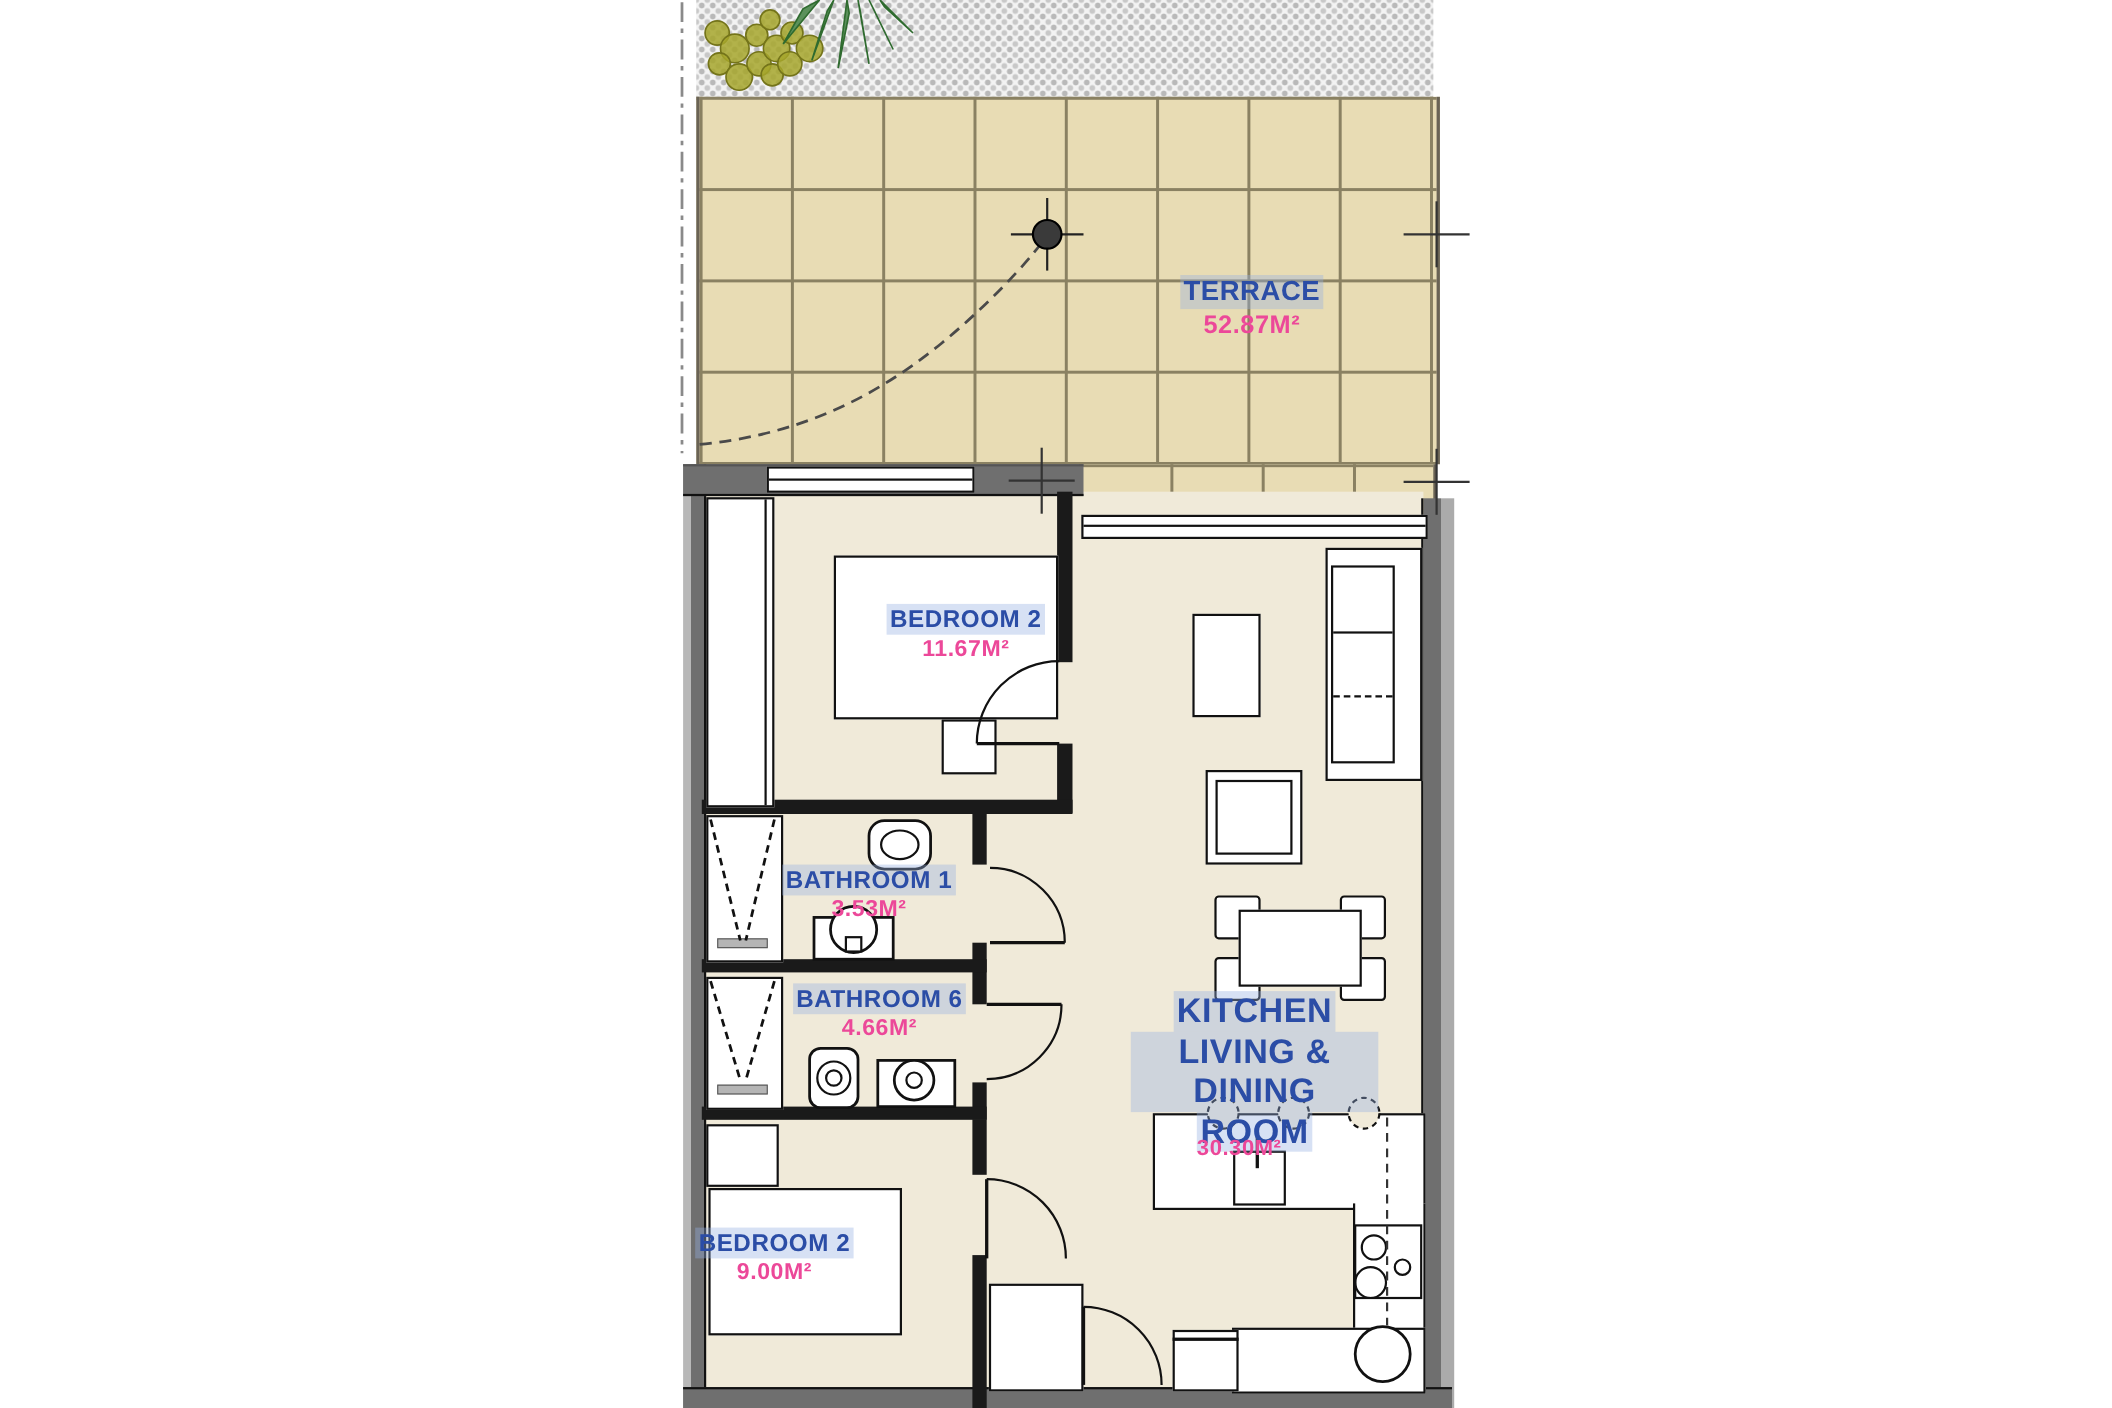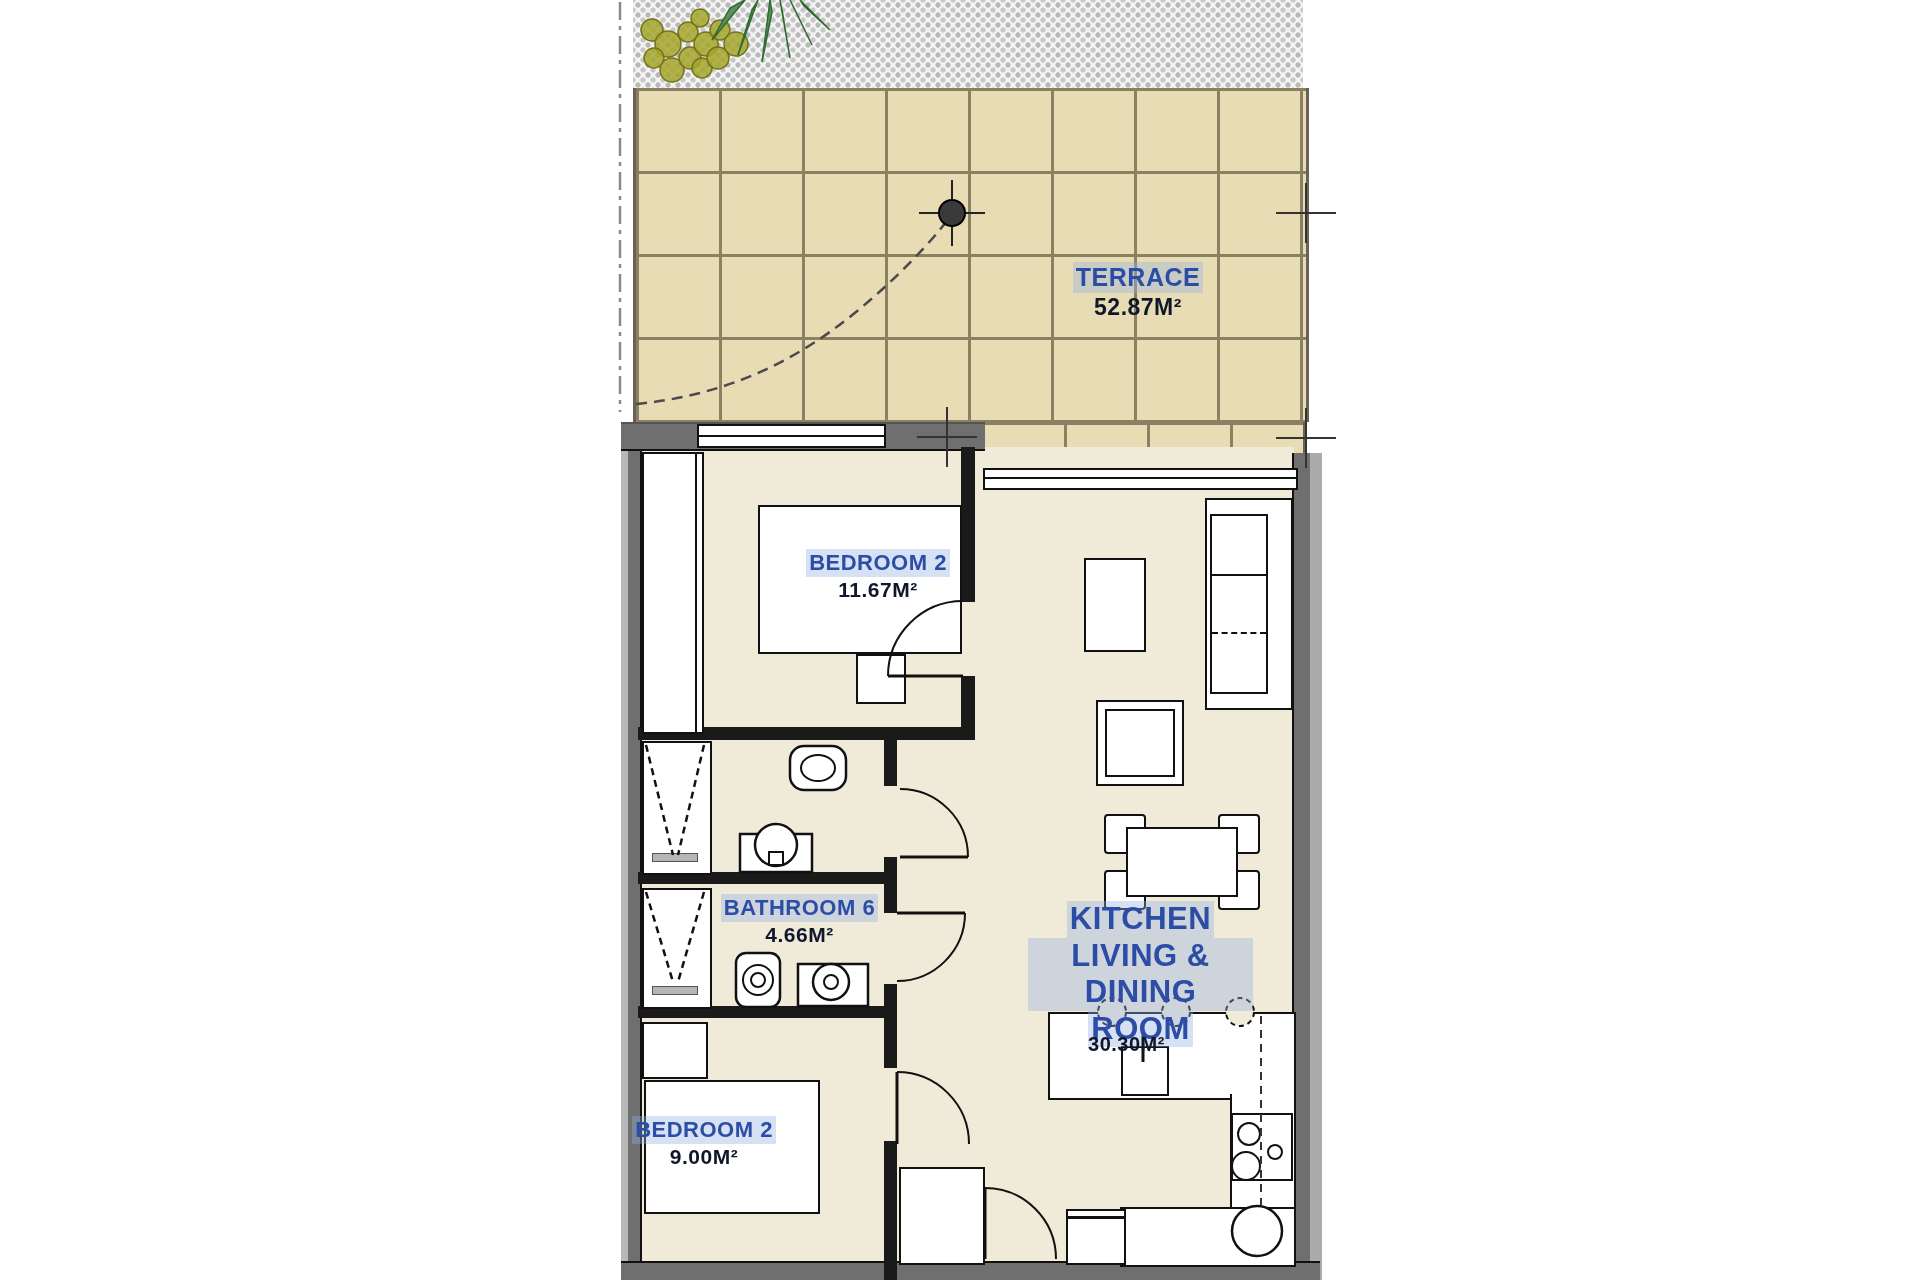--- a/index.html
+++ b/index.html
@@ -89,23 +89,23 @@
   .appliance::after{content:"";position:absolute;left:-2px;right:-2px;top:5px;border-top:3px solid #111;}
   .sinksq{left:1121px;top:1046px;width:44px;height:46px;z-index:13;}
 
   
   .overlay{left:0;top:0;width:1920px;height:1280px;z-index:20;pointer-events:none;}
 
   
   .rlabel{position:absolute;text-align:center;z-index:30;line-height:1.25;}
   .rname{display:inline-block;font-weight:bold;color:#2b4da6;letter-spacing:.5px;
          background:rgba(150,177,226,.38);padding:0 3px;font-size:22px;}
-  .rarea{display:block;font-weight:bold;color:#0f172a;letter-spacing:.5px;font-size:21px;}
+  .rarea{display:block;font-weight:bold;color:#ec4899;letter-spacing:.5px;font-size:21px;}
   .terrace-label{left:1038px;top:250px;width:200px;}
-  .terrace-label .rname{font-size:25px;margin-top:12px;}
+  .terrace-label .rname{font-size:25px;}
   .terrace-label .rarea{font-size:23px;}
   .bedroom1-label{left:788px;top:549px;width:180px;}
   .bathroom1-label{left:690px;top:786px;width:200px;}
   .bathroom2-label{left:702px;top:894px;width:195px;}
   .bedroom2-label{left:614px;top:1116px;width:180px;}
   .kitchen-label{left:1028px;top:901px;width:225px;}
   .kitchen-label .rname{display:block;width:fit-content;margin:0 auto;font-size:31px;line-height:1.18;}
   .kl-area{margin-top:-15px;transform:translateX(-14px);font-size:20px;}
 
   
@@ -268,20 +268,24 @@
   </svg>
 
   <div class="rlabel terrace-label">
     <span class="rname">TERRACE</span>
     <span class="rarea">52.87M²</span>
   </div>
   <div class="rlabel bedroom1-label">
     <span class="rname">BEDROOM 2</span>
     <span class="rarea">11.67M²</span>
   </div>
+  <div class="rlabel bathroom1-label">
+    <span class="rname">BATHROOM 1</span>
+    <span class="rarea">3.53M²</span>
+  </div>
   <div class="rlabel bathroom2-label">
     <span class="rname">BATHROOM 6</span>
     <span class="rarea">4.66M²</span>
   </div>
   <div class="rlabel bedroom2-label">
     <span class="rname">BEDROOM 2</span>
     <span class="rarea">9.00M²</span>
   </div>
   <div class="rlabel kitchen-label">
     <span class="rname">KITCHEN</span>

